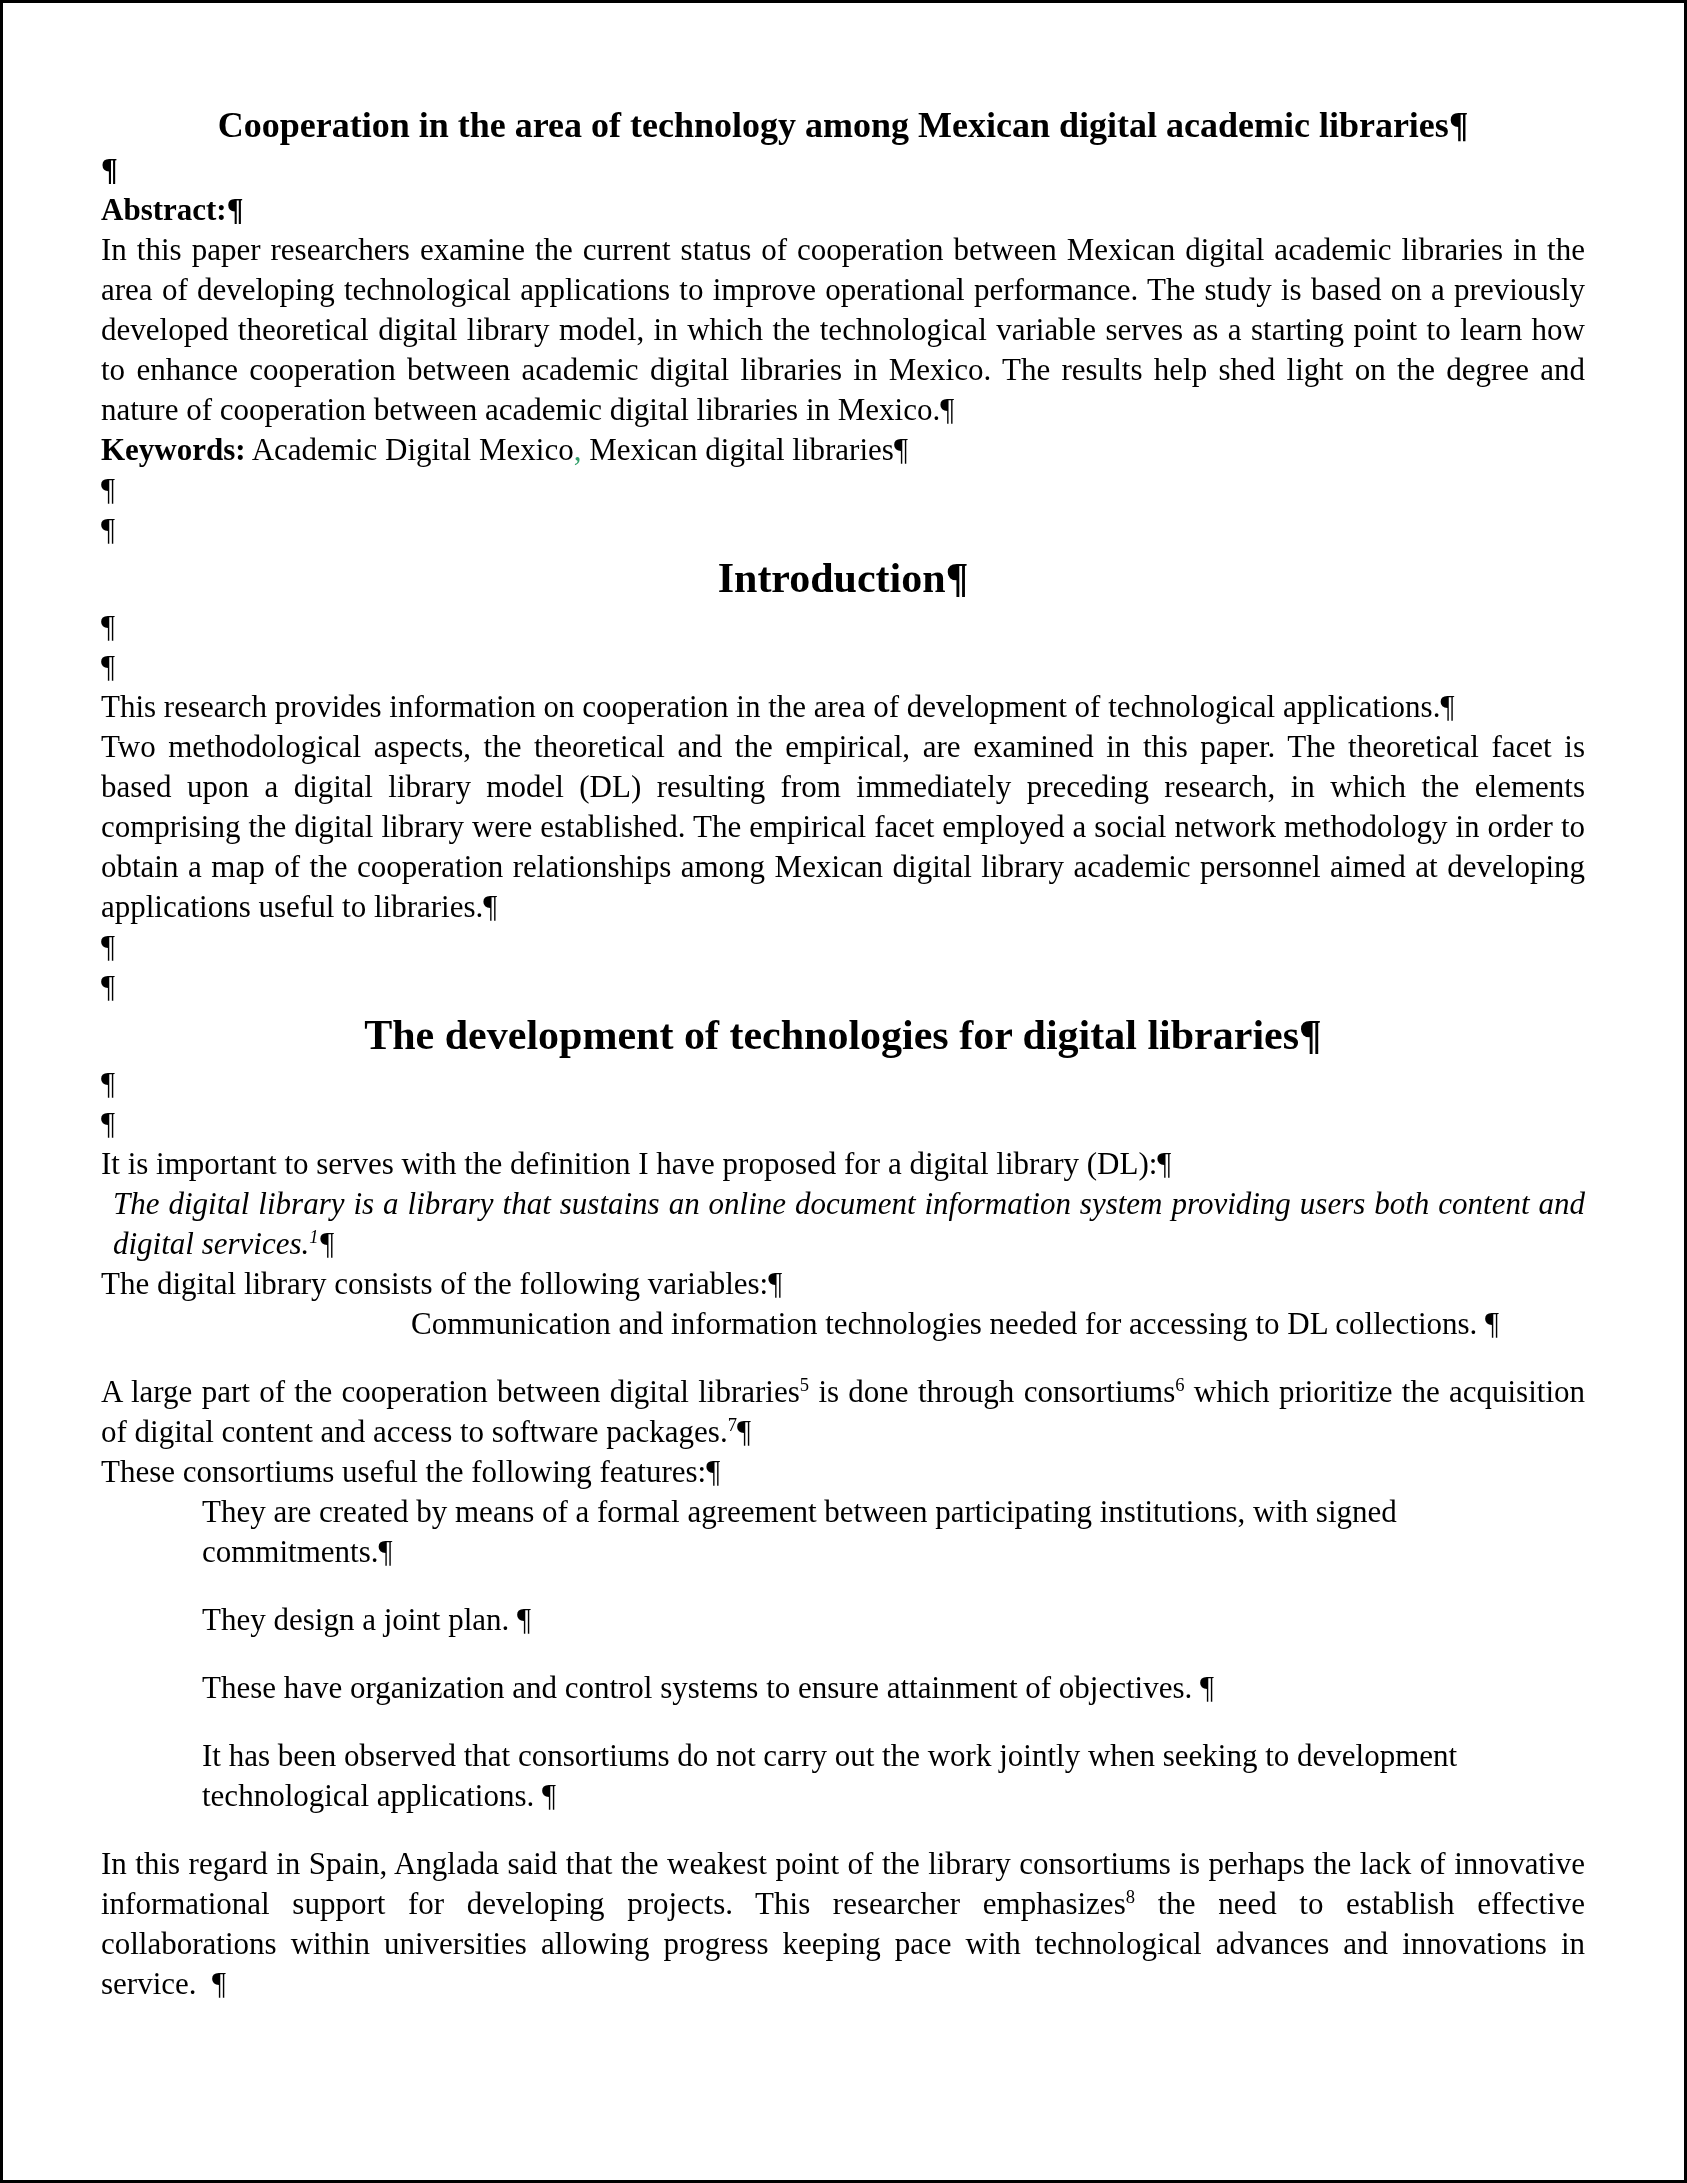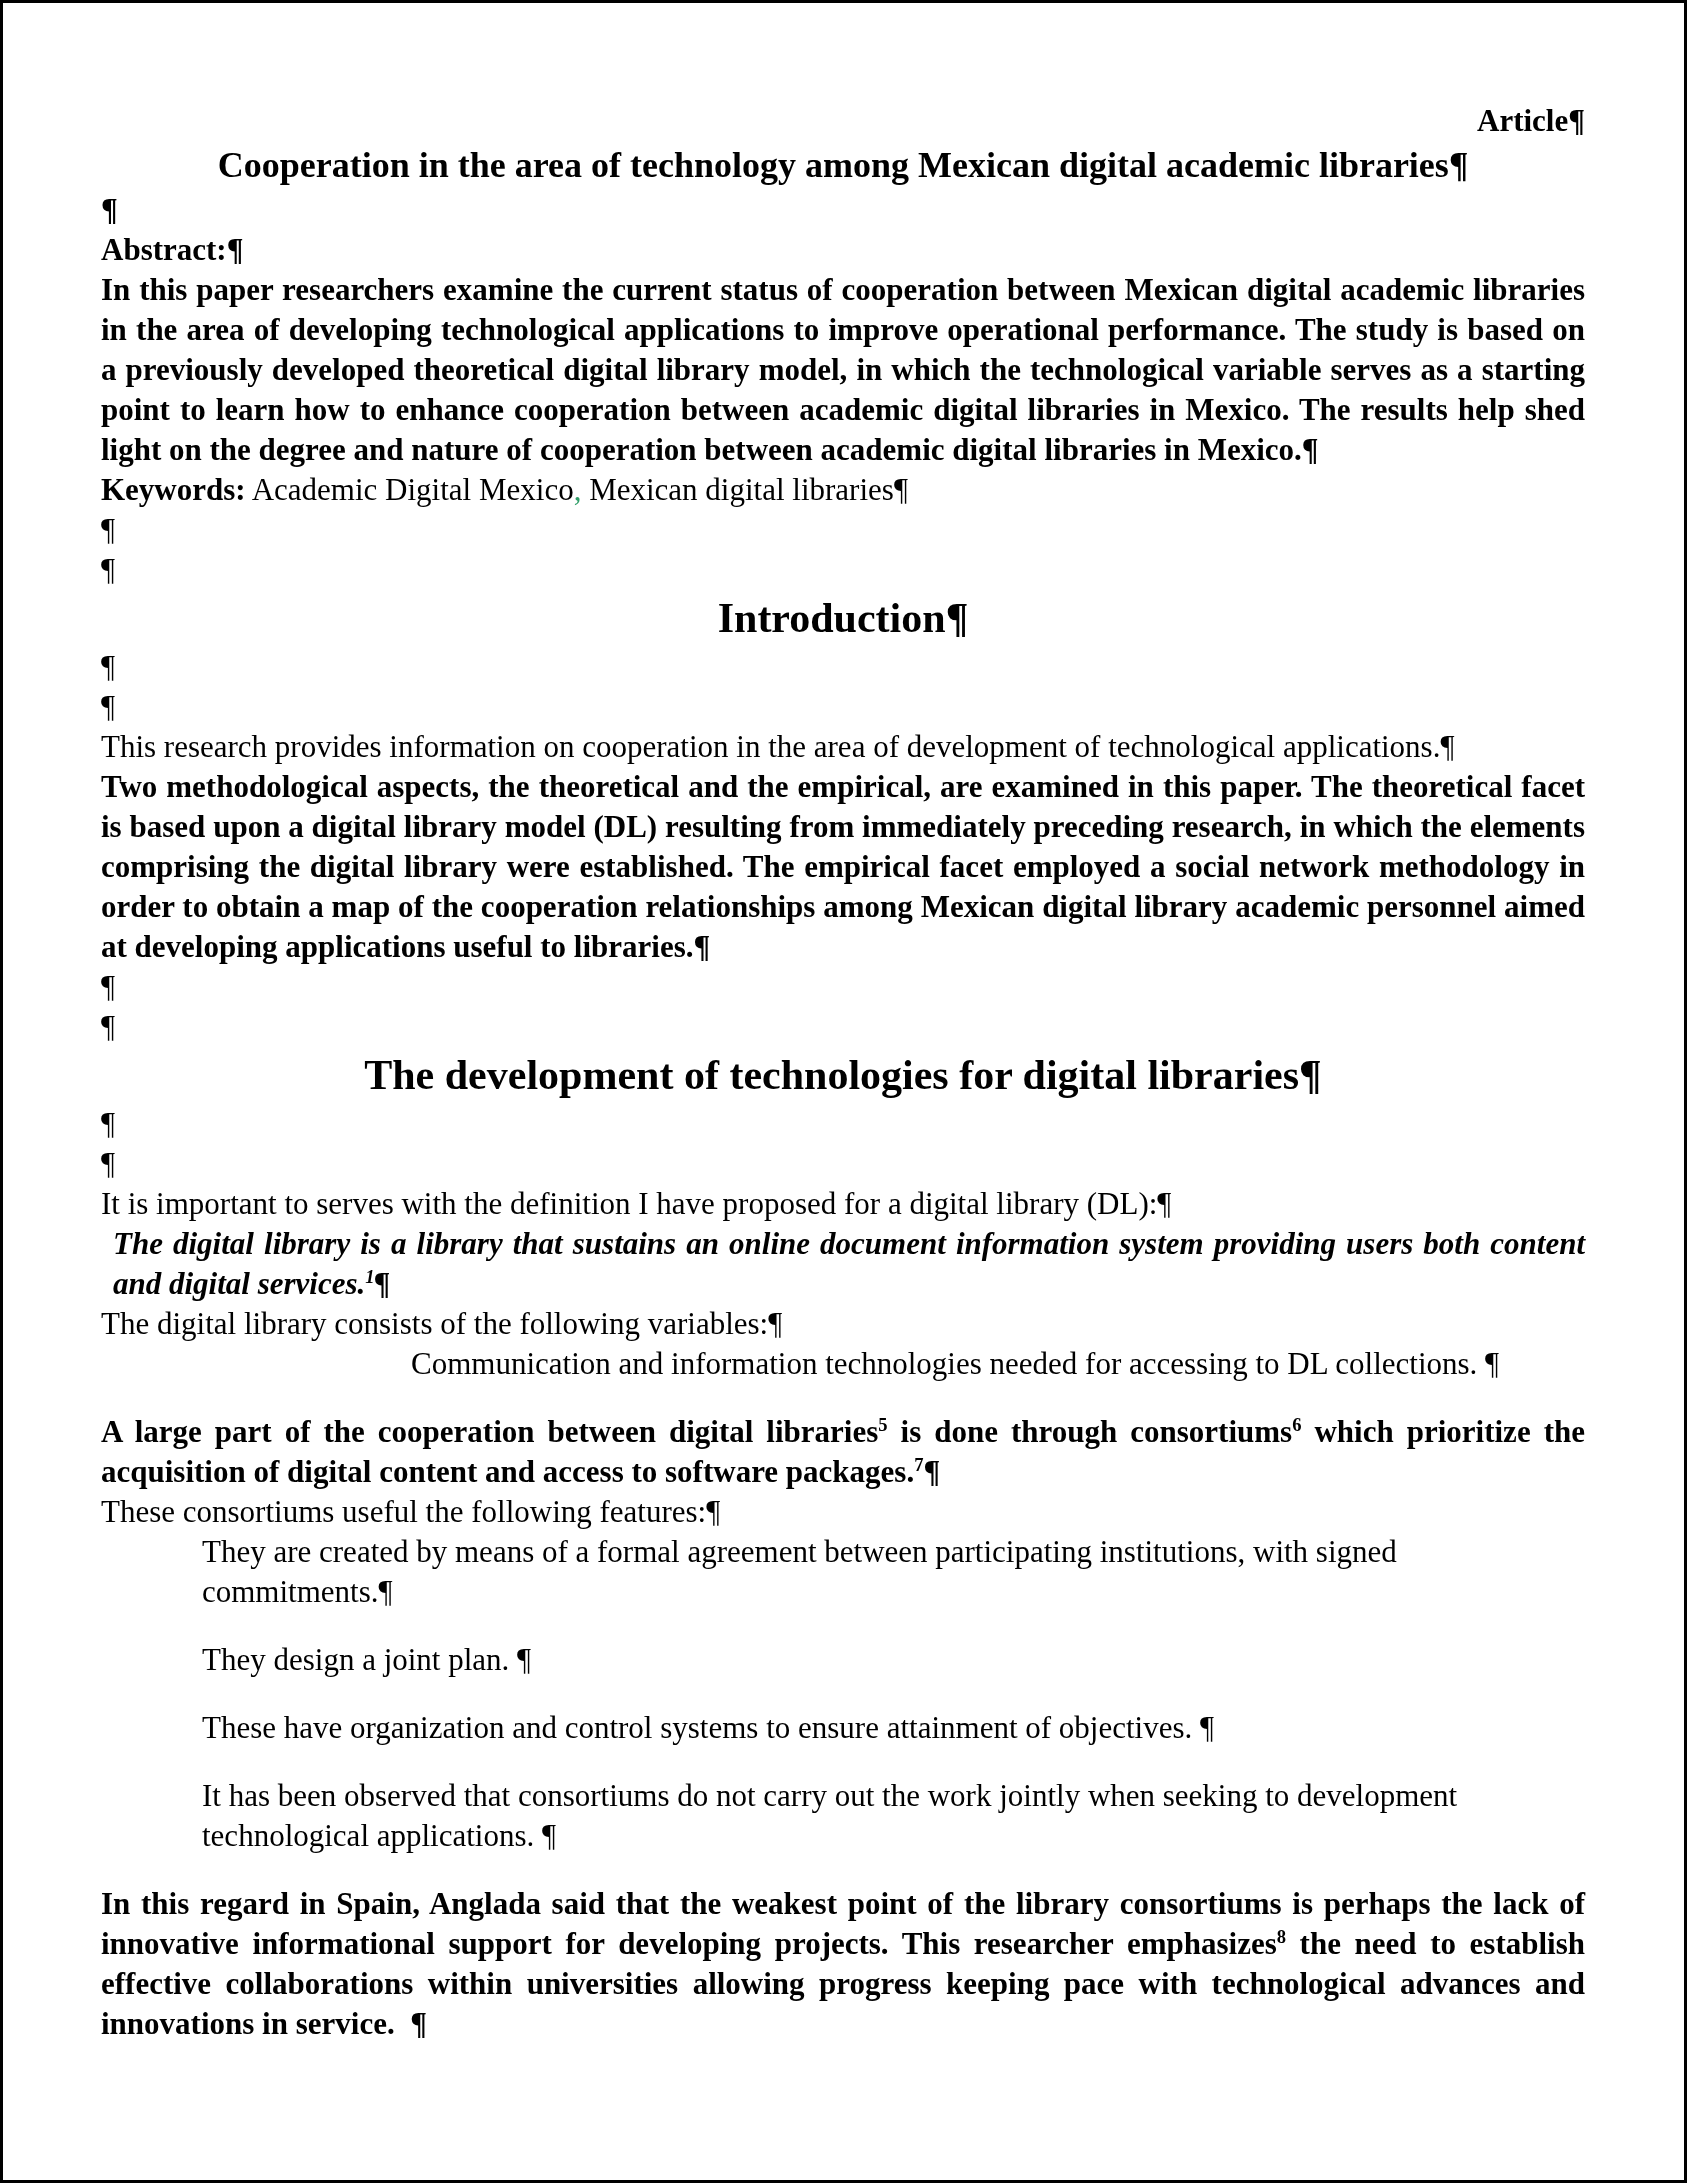--- a/index.html
+++ b/index.html
@@ -14,34 +14,33 @@
     font-family:"Liberation Serif","DejaVu Serif",serif;
     color:#000;
   }
   .para{margin:0;white-space:pre-wrap;}
   .s-body{font-size:31px;line-height:40px;}
   .s-title{font-size:36px;line-height:49px;}
   .s-h1{font-size:42px;line-height:57px;}
   .a-left{text-align:left;}
   .a-right{text-align:right;}
   .a-center{text-align:center;}
-  .a-justify{text-align:justify;font-weight:bold;}
+  .a-justify{text-align:justify;}
   .b{font-weight:bold;}
   .i{font-style:italic;margin-left:12px;}
   .indent-1{margin-left:101px;}
   .indent-2{margin-left:310px;}
   .gap{margin-bottom:28px;}
   sup{font-size:0.6em;vertical-align:super;line-height:0;}
   .pilcrow{letter-spacing:0;}
 </style>
 </head>
 <body>
 
 <main class="sheet" id="doc">
-    <div class="para s-body a-right b"><span>Article</span><span class="pilcrow">¶</span></div>
     <div class="para s-title a-center b"><span>Cooperation in the area of technology among Mexican digital academic libraries</span><span class="pilcrow">¶</span></div>
     <div class="para s-body a-left b"><span class="pilcrow">¶</span></div>
     <div class="para s-body a-left b"><span>Abstract:</span><span class="pilcrow">¶</span></div>
     <div class="para s-body a-justify"><span>In this paper researchers examine the current status of cooperation between Mexican digital academic libraries in the area of developing technological applications to improve operational performance. The study is based on a previously developed theoretical digital library model, in which the technological variable serves as a starting point to learn how to enhance cooperation between academic digital libraries in Mexico. The results help shed light on the degree and nature of cooperation between academic digital libraries in Mexico.</span><span class="pilcrow">¶</span></div>
     <div class="para s-body a-left"><span class="b">Keywords:</span><span> Academic Digital Mexico</span><span style="color: rgb(47, 158, 104);">,</span><span> Mexican digital libraries</span><span class="pilcrow">¶</span></div>
     <div class="para s-body a-left"><span class="pilcrow">¶</span></div>
     <div class="para s-body a-left"><span class="pilcrow">¶</span></div>
     <div class="para s-h1 a-center b"><span>Introduction</span><span class="pilcrow">¶</span></div>
     <div class="para s-body a-left"><span class="pilcrow">¶</span></div>
     <div class="para s-body a-left"><span class="pilcrow">¶</span></div>

